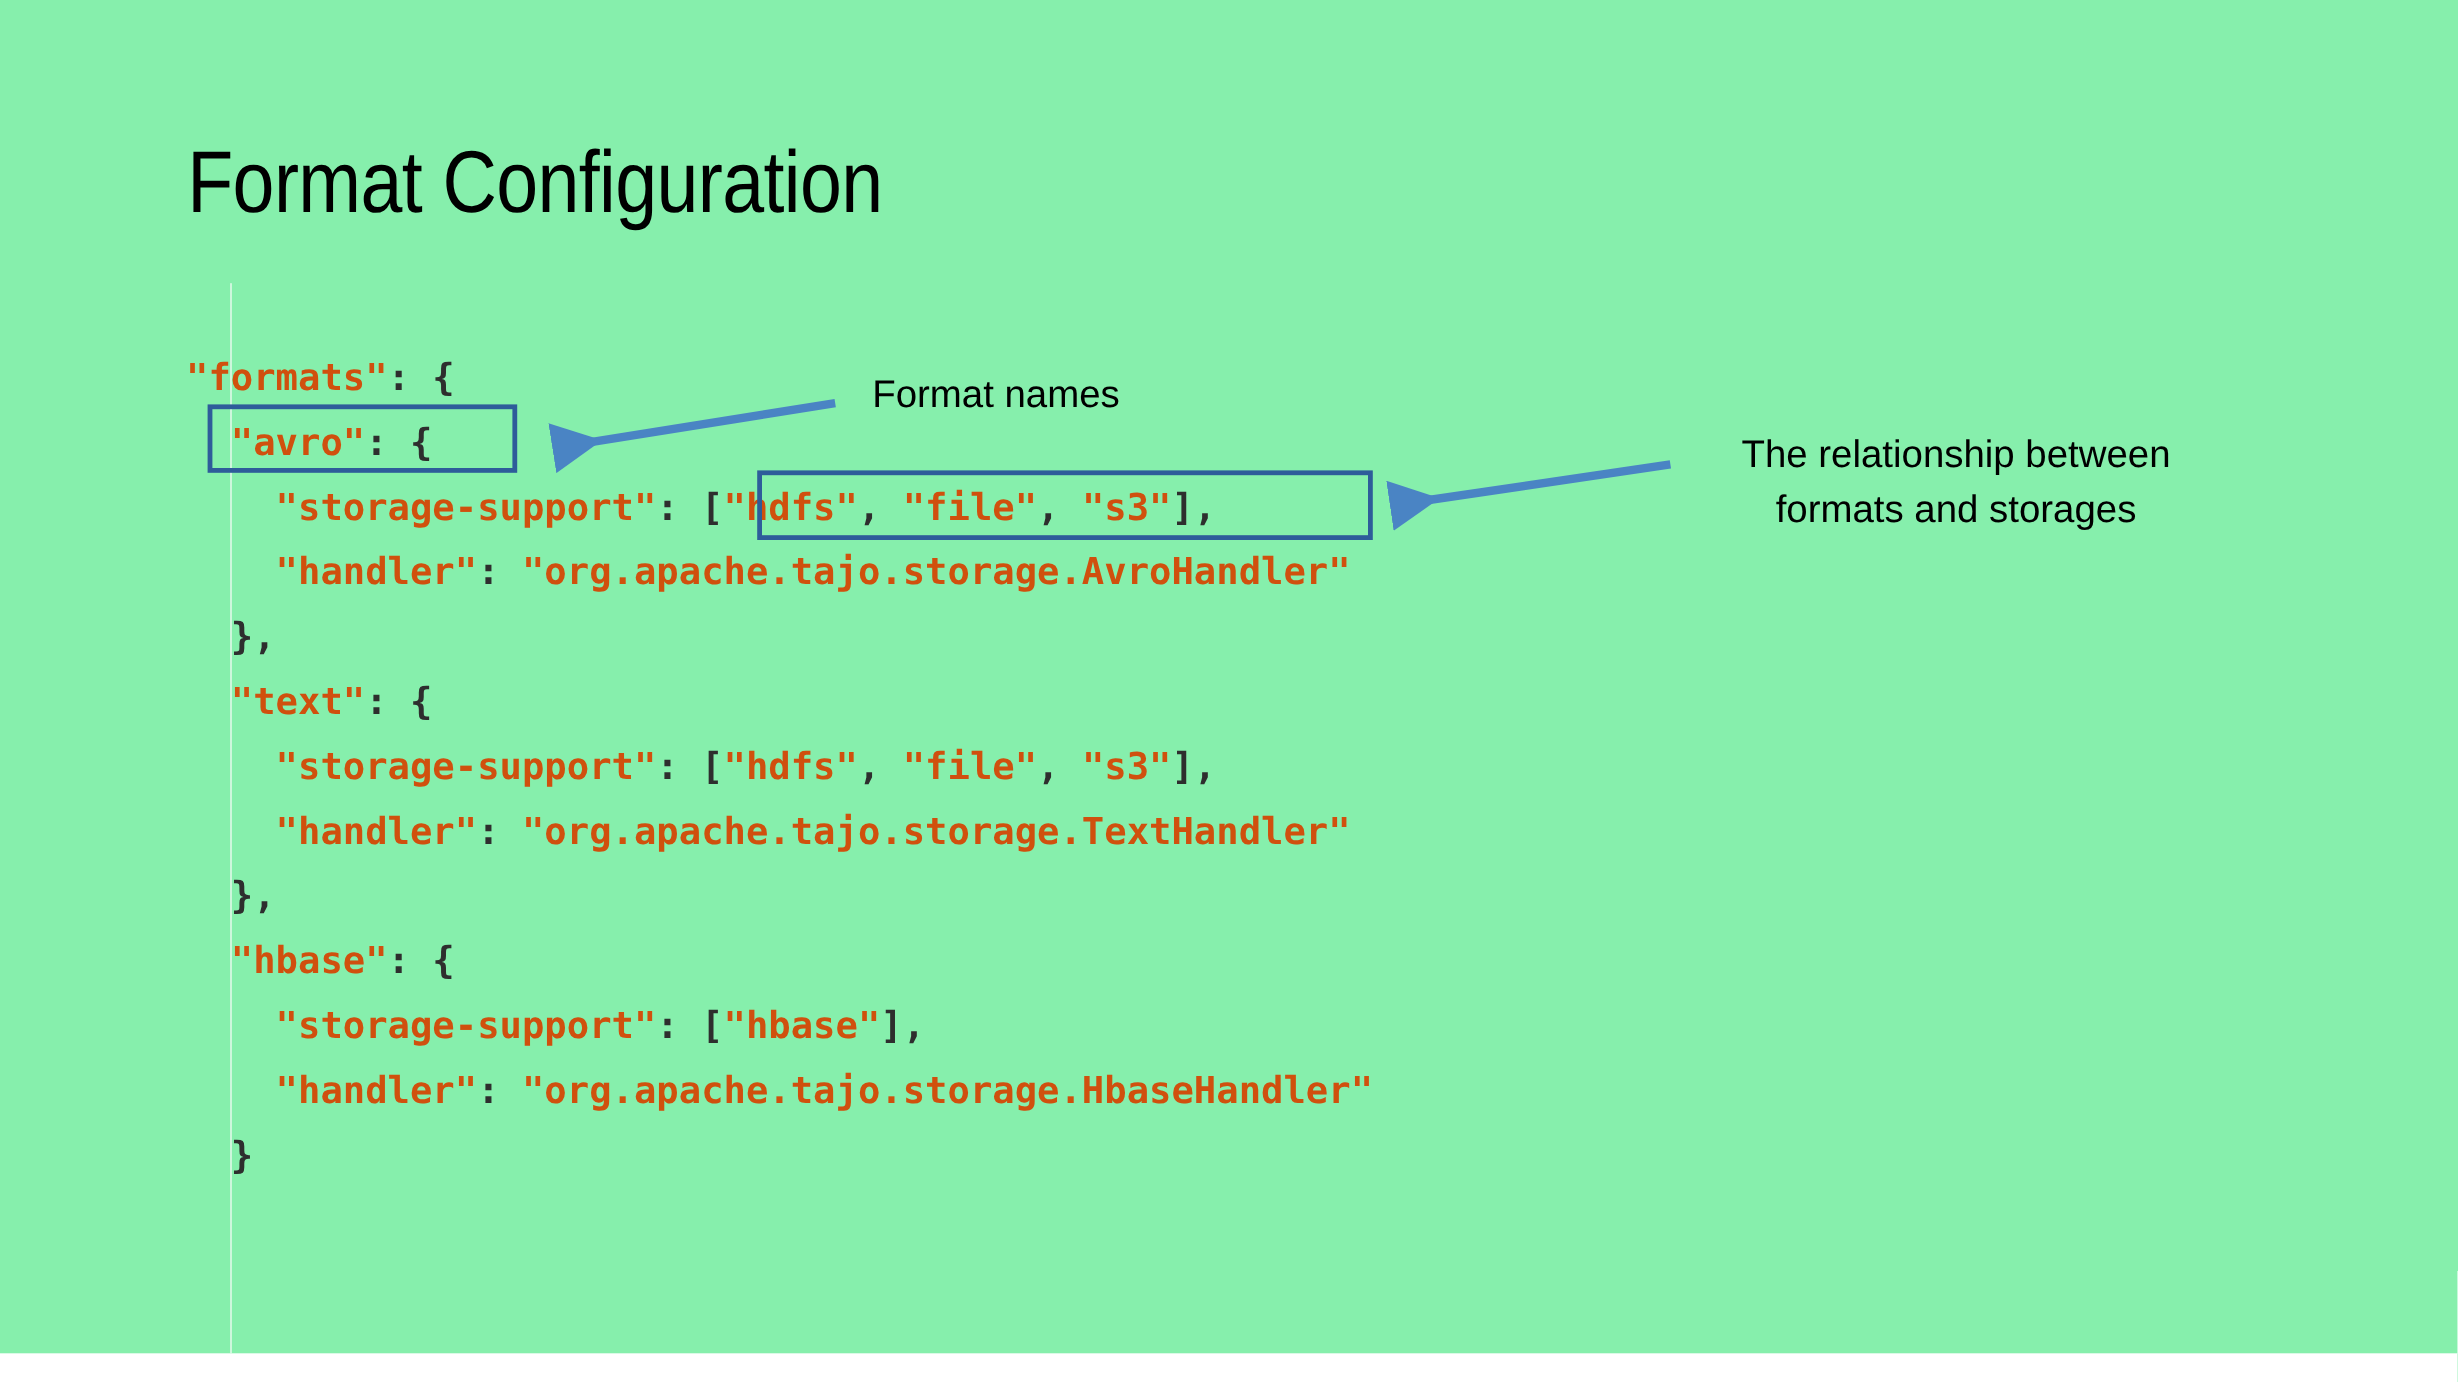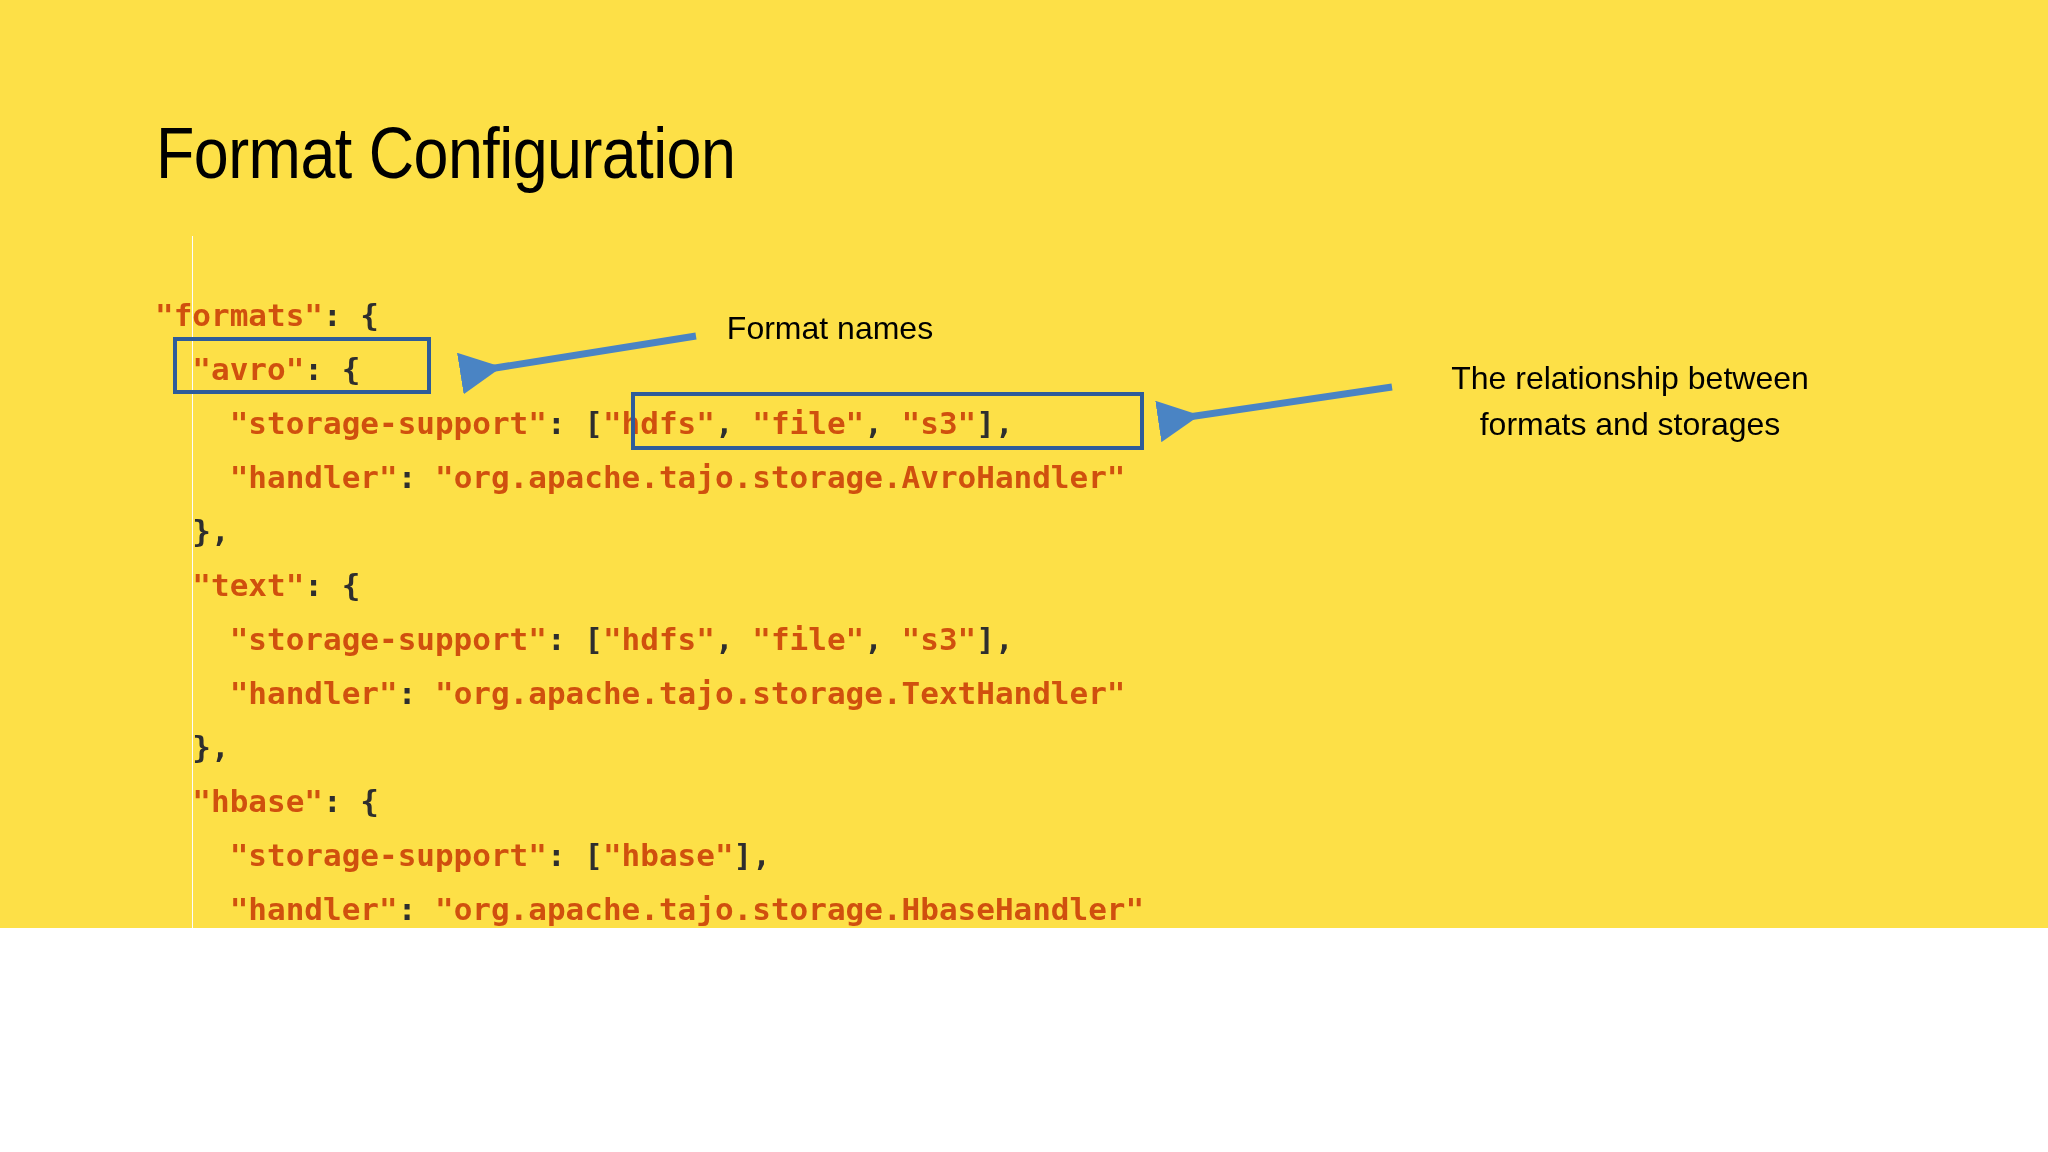--- a/index.html
+++ b/index.html
@@ -3,22 +3,22 @@
 <meta charset="utf-8">
 <style>
   html, body {
     margin: 0;
     padding: 0;
     background: #ffffff;
   }
   #slide {
     position: relative;
     width: 2048px;
-    height: 928px;
-    background: #fde047;
+    height: 1128px;
+    background: #86efac;
     overflow: hidden;
     font-family: "Liberation Sans", sans-serif;
   }
 
   
   #body-placeholder-edge {
     position: absolute;
     left: 192px;
     top: 236px;
     width: 1px;

